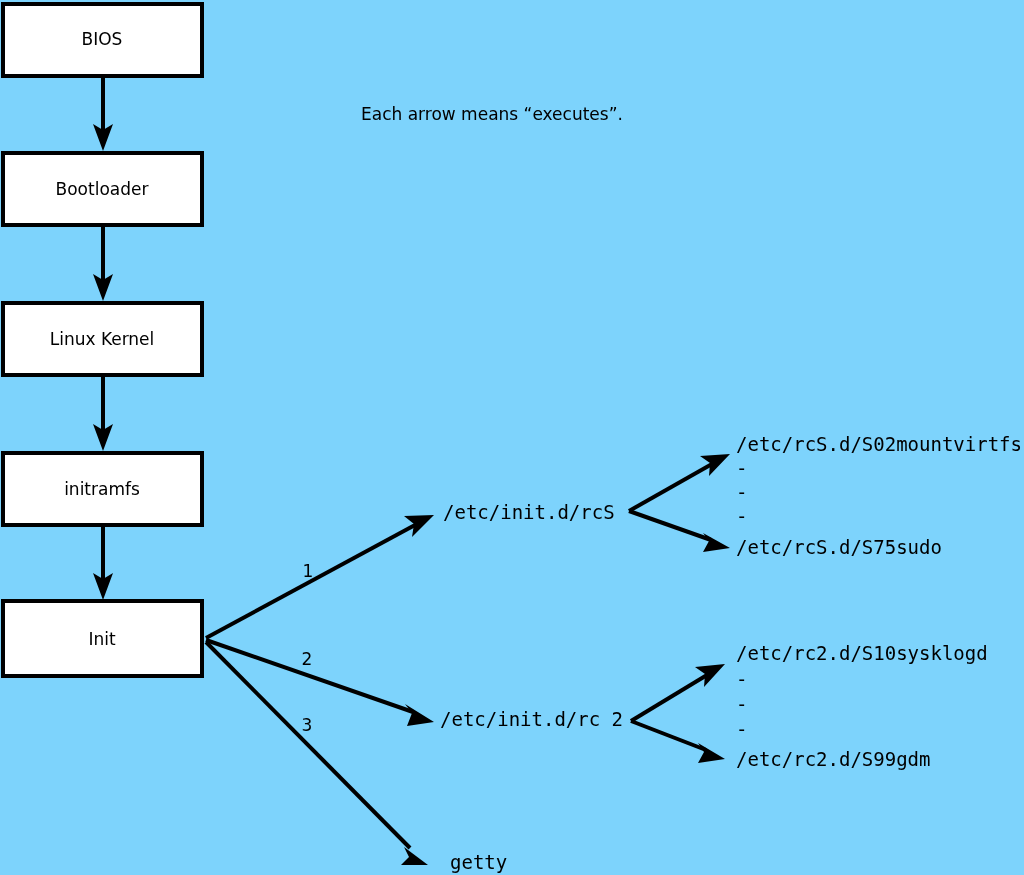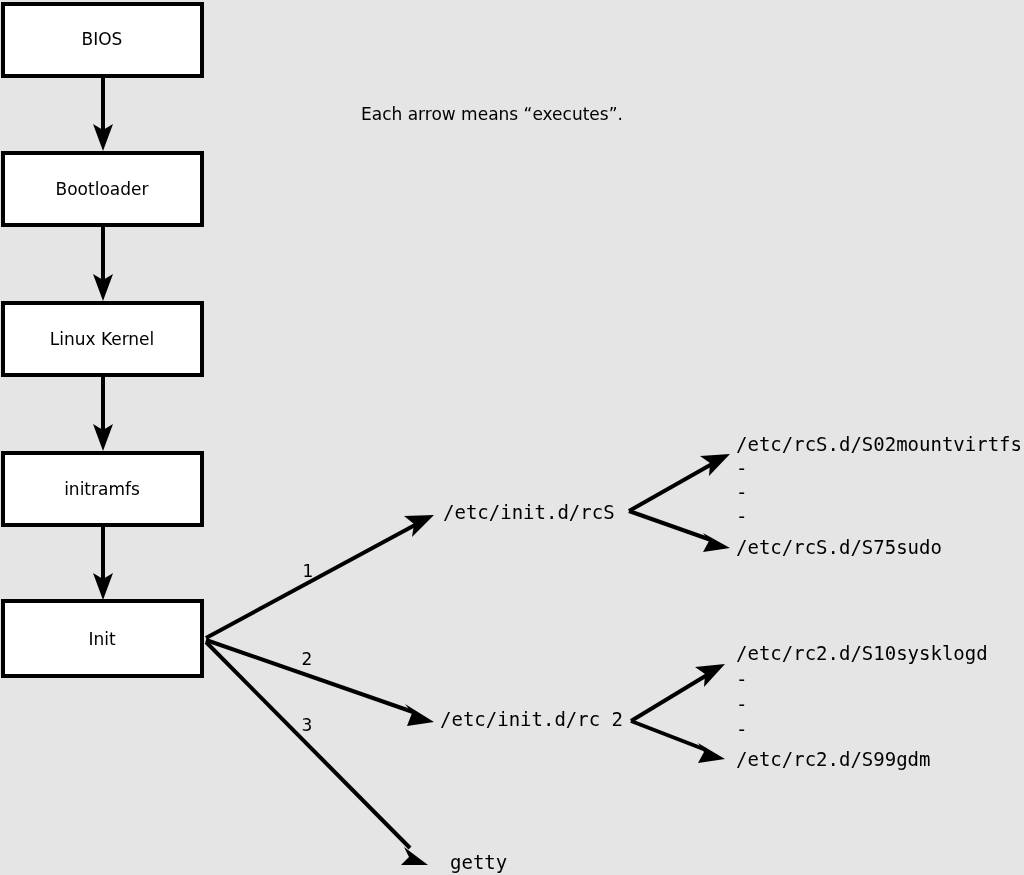--- a/index.html
+++ b/index.html
@@ -10,21 +10,21 @@
   body {
     width: 1024px;
     height: 875px;
     font-family: "Liberation Sans", sans-serif;
     overflow: hidden;
   }
   #diagram-root {
     position: relative;
     width: 1024px;
     height: 875px;
-    background: #e5e5e5;
+    background: #7dd3fc;
   }
   svg#boot-diagram {
     display: block;
     width: 1024px;
     height: 875px;
   }
   .node-box {
     fill: #ffffff;
     stroke: #000000;
     stroke-width: 4;

